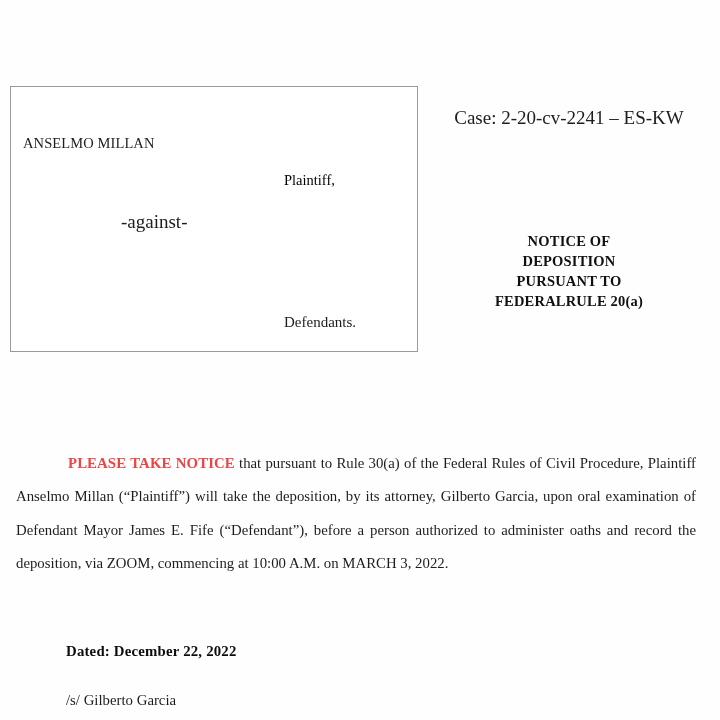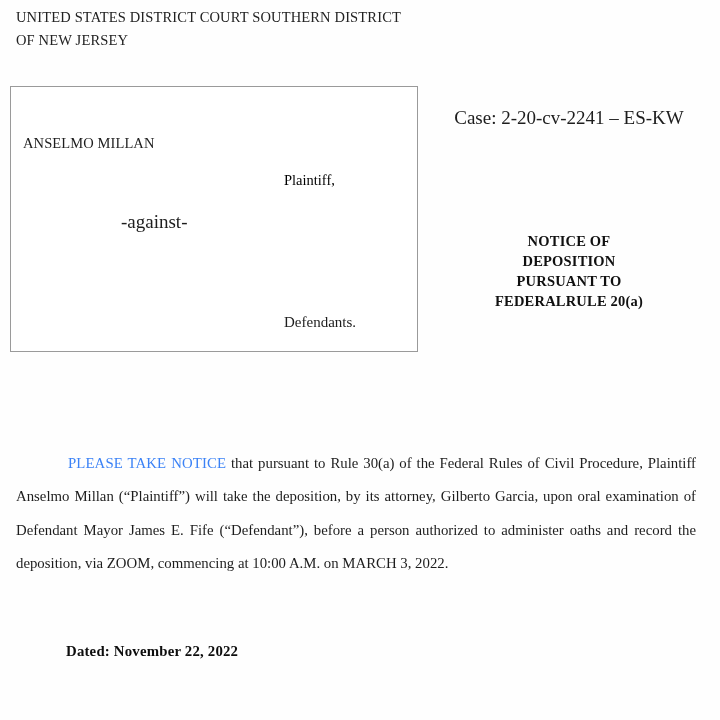--- a/index.html
+++ b/index.html
@@ -146,22 +146,22 @@
     width: 680px;
     font-size: 14.8px;
     line-height: 33.5px;
     text-align: justify;
     text-justify: inter-word;
     text-indent: 52px;
     color: #1d1d1d;
   }
 
   .body-paragraph b {
-    font-weight: normal;
-    color: #3b82f6;
+    font-weight: bold;
+    color: #ef4444;
     letter-spacing: 0.1px;
   }
 
   
   .dated-line {
     position: absolute;
     left: 66px;
     top: 641px;
     font-size: 14.8px;
     line-height: 20px;
@@ -177,21 +177,20 @@
     font-size: 14.8px;
     line-height: 20px;
     color: #1d1d1d;
   }
 </style>
 </head>
 <body>
 
 <div class="page">
 
-  <div class="court-header">UNITED STATES DISTRICT COURT SOUTHERN DISTRICT OF NEW JERSEY</div>
 
   <div class="caption-wrap">
 
     <div class="caption-box">
       <div class="caption-inner">
 
         <div class="party-plaintiff">ANSELMO MILLAN</div>
 
         <div class="party-role-plaintiff">Plaintiff,</div>
 
@@ -209,16 +208,17 @@
 DEPOSITION
 PURSUANT TO
 FEDERALRULE 20(a)</div>
 
   </div>
 
   <p class="body-paragraph">
     <b>PLEASE TAKE NOTICE</b><span> that pursuant to Rule 30(a) of the Federal Rules of Civil Procedure, Plaintiff Anselmo Millan (“Plaintiff”)  will take the deposition, by its attorney, Gilberto Garcia, upon  oral examination of Defendant Mayor James E. Fife (“Defendant”), before a person authorized to administer oaths and record the deposition, via ZOOM, commencing at 10:00 A.M. on MARCH 3, 2022.</span>
   </p>
 
-  <div class="dated-line">Dated: November 22, 2022</div>
-
+  <div class="dated-line">Dated: December 22, 2022</div>
+
+  <div class="signature-line">/s/ Gilberto Garcia</div>
 
 </div>
 
 </body></html>

